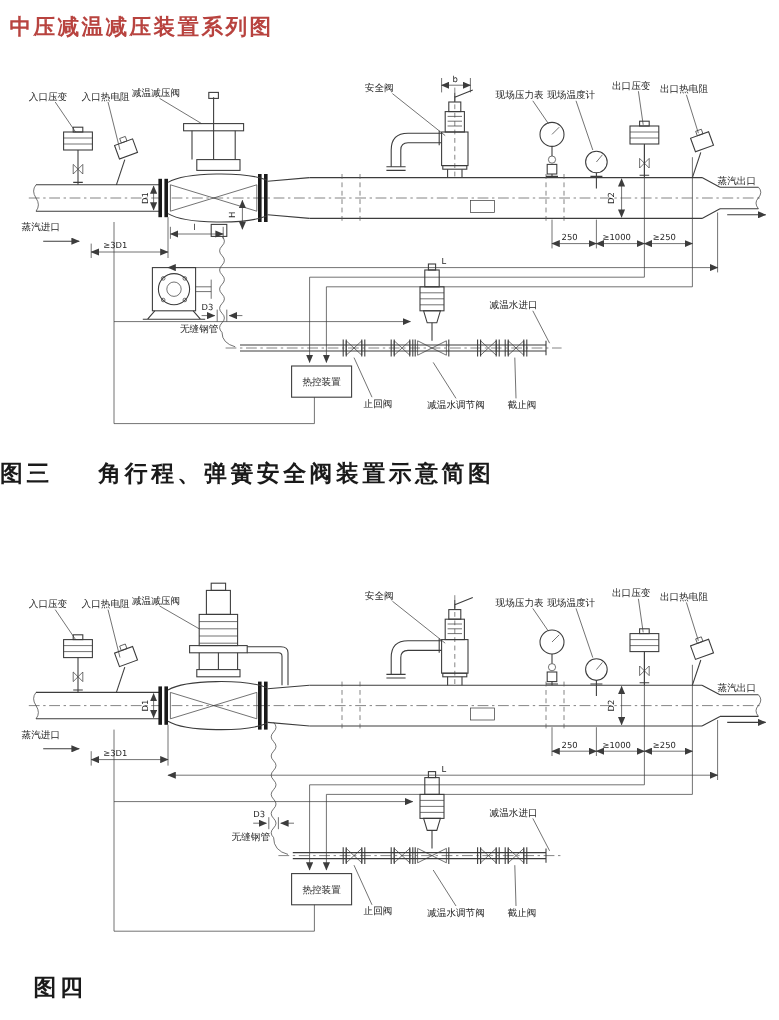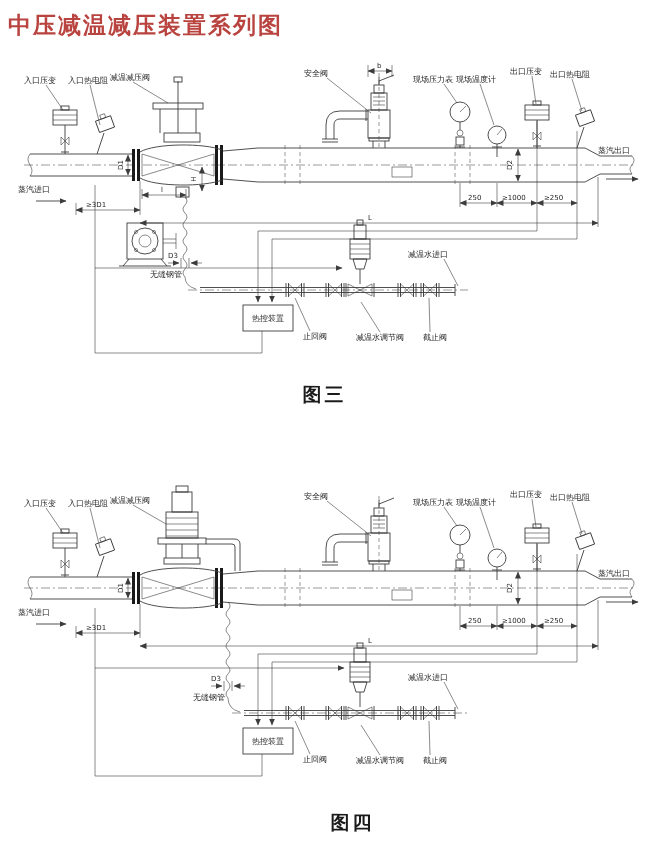--- a/index.html
+++ b/index.html
@@ -1,23 +1,23 @@
 <!DOCTYPE html>
 <html><head>
 <meta charset="utf-8">
 <style>
   html,body{margin:0;padding:0;background:#ffffff;}
   .page{position:relative;width:649px;height:850px;background:#ffffff;overflow:hidden;
         font-family:"Liberation Sans",sans-serif;}
-  .doc-title{position:absolute;left:8px;top:10px;font-size:23px;font-weight:bold;
+  .doc-title{position:absolute;left:8px;top:10px;font-size:18px;font-weight:bold;
              letter-spacing:2px;color:#b8433f;font-family:"Liberation Serif",serif;}
   .fig-svg{position:absolute;left:0;}
   .fig3-svg{top:55px;}
   .fig4-svg{top:478px;}
-  .fig-caption{position:absolute;left:0;width:649px;display:flex;justify-content:center;
+  .fig-caption{position:absolute;left:0;width:649px;display:flex;justify-content:flex-start;
                gap:38px;font-size:19px;font-weight:bold;color:#1a1a1a;
                font-family:"Liberation Serif",serif;letter-spacing:3px;}
   .cap3{top:382px;} .cap4{top:810px;padding-left:28px;}
   
   .ln{fill:none;stroke:#3c3c3c;stroke-width:0.9;}
   .lt{fill:none;stroke:#3c3c3c;stroke-width:0.6;}
   .cl{fill:none;stroke:#555;stroke-width:0.6;stroke-dasharray:9 3 2 3;}
   .dsh{fill:none;stroke:#555;stroke-width:0.6;stroke-dasharray:4 3;}
   .blk{fill:#1a1a1a;stroke:none;}
   .txt{font:8px "DejaVu Sans",sans-serif;fill:#1f1f1f;}
@@ -239,20 +239,21 @@
       <text class="txt" x="408" y="202">减温水进口</text>
       <text class="txt" x="150" y="222">无缝钢管</text>
       <text class="txt" x="303" y="284">止回阀</text>
       <text class="txt" x="356" y="285">减温水调节阀</text>
       <text class="txt" x="423" y="285">截止阀</text>
     </g>
   </svg>
 
   <div class="fig-caption cap3">
     <span>图三</span>
+    <span>角行程、弹簧安全阀装置示意简图</span>
   </div>
 
   <svg class="fig-svg fig4-svg" width="649" height="302" viewBox="0 0 649 302">
     <defs>
       <marker id="ar4" markerWidth="7" markerHeight="6" refX="6.5" refY="3" orient="auto-start-reverse" markerUnits="userSpaceOnUse">
         <path d="M0,0 L7,3 L0,6 Z" fill="#3c3c3c"></path>
       </marker>
       <g id="wv4">
         <path class="ln" d="M0,-7 V7 M2.5,-7 V7 M15.5,-7 V7 M18,-7 V7"></path>
         <path class="lt" d="M2.5,-6 L9,0 L2.5,6 Z M15.5,-6 L9,0 L15.5,6 Z"></path>

